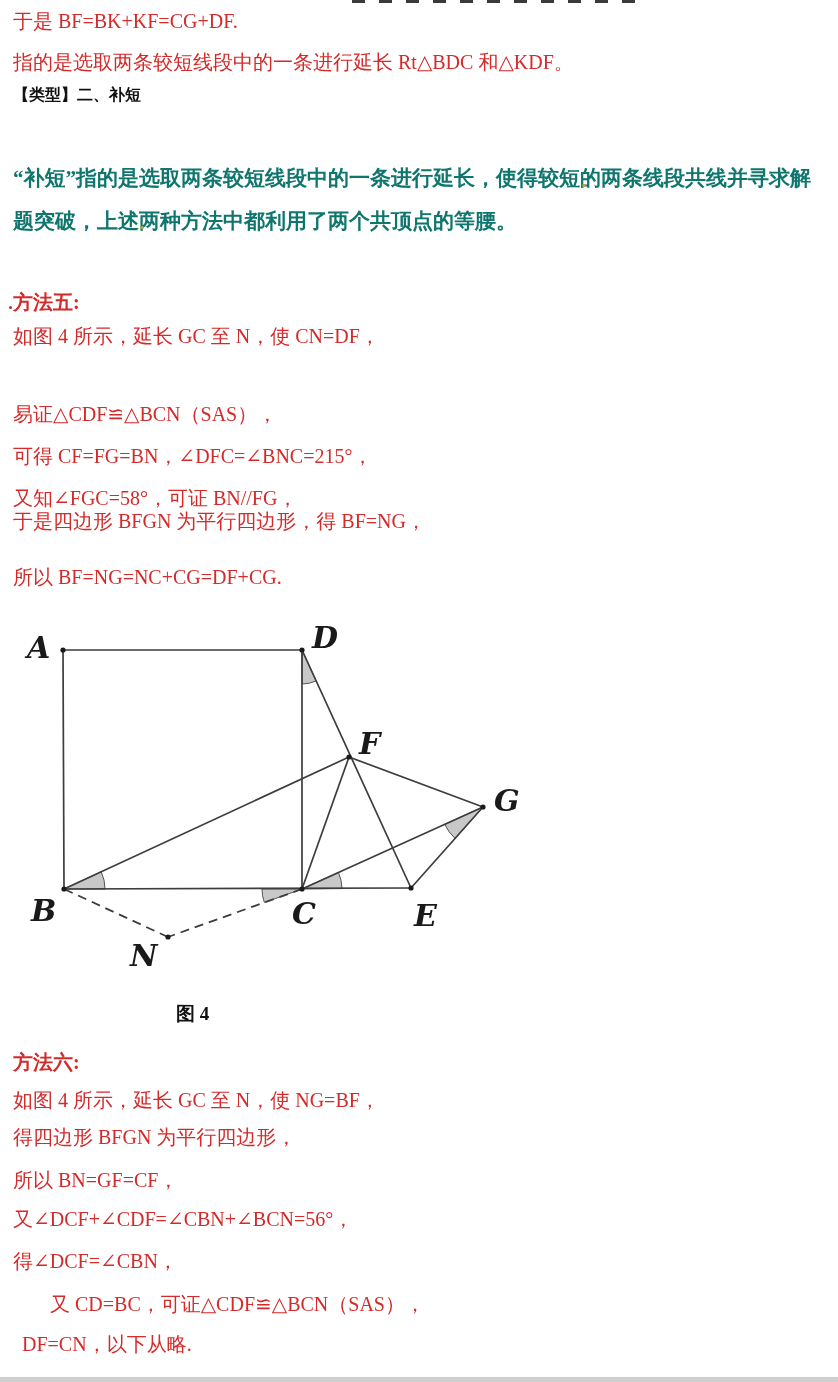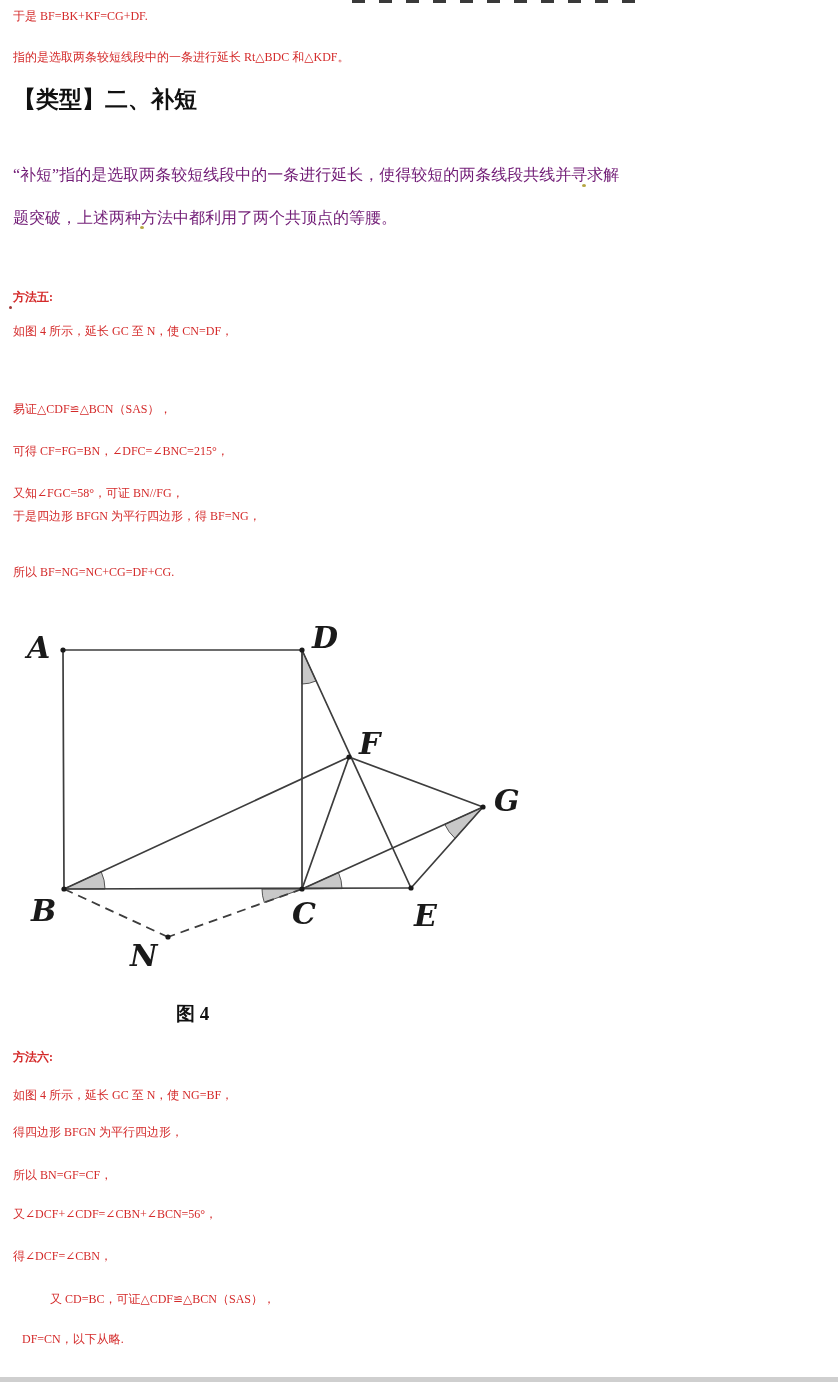--- a/index.html
+++ b/index.html
@@ -2,29 +2,29 @@
 <html><head>
 <meta charset="utf-8">
 <style>
   html,body{margin:0;padding:0;}
   body{
     width:838px;height:1382px;position:relative;background:#ffffff;
     font-family:"Liberation Serif","DejaVu Serif",serif;overflow:hidden;
   }
   .t{
     position:absolute;left:13px;white-space:nowrap;line-height:1.15;
-    font-size:12px;color:#1a1a1a;
+    font-size:20px;color:#1a1a1a;
   }
   .red{color:#d42a2a;}
   .bold{font-weight:bold;}
   .heading{
     font-family:"Liberation Sans","DejaVu Sans",sans-serif;
-    font-weight:bold;font-size:23px;color:#111;
+    font-weight:bold;font-size:16px;color:#111;
   }
-  .para{font-weight:normal;font-size:16px;color:#701a75;}
+  .para{font-weight:bold;font-size:21px;color:#0f766e;}
   .caption{font-weight:bold;font-size:19px;color:#111;}
   .figure-wrap{position:absolute;left:0;top:600px;width:560px;height:380px;}
   .vlabel{
     font-family:"DejaVu Serif","Liberation Serif",serif;
     font-style:italic;font-weight:bold;font-size:30px;fill:#1a1a1a;
   }
   .artifact-top{
     position:absolute;top:0;left:352px;width:284px;height:3px;
     background:repeating-linear-gradient(90deg,#3a3a3a 0 13px,transparent 13px 27px);
   }

